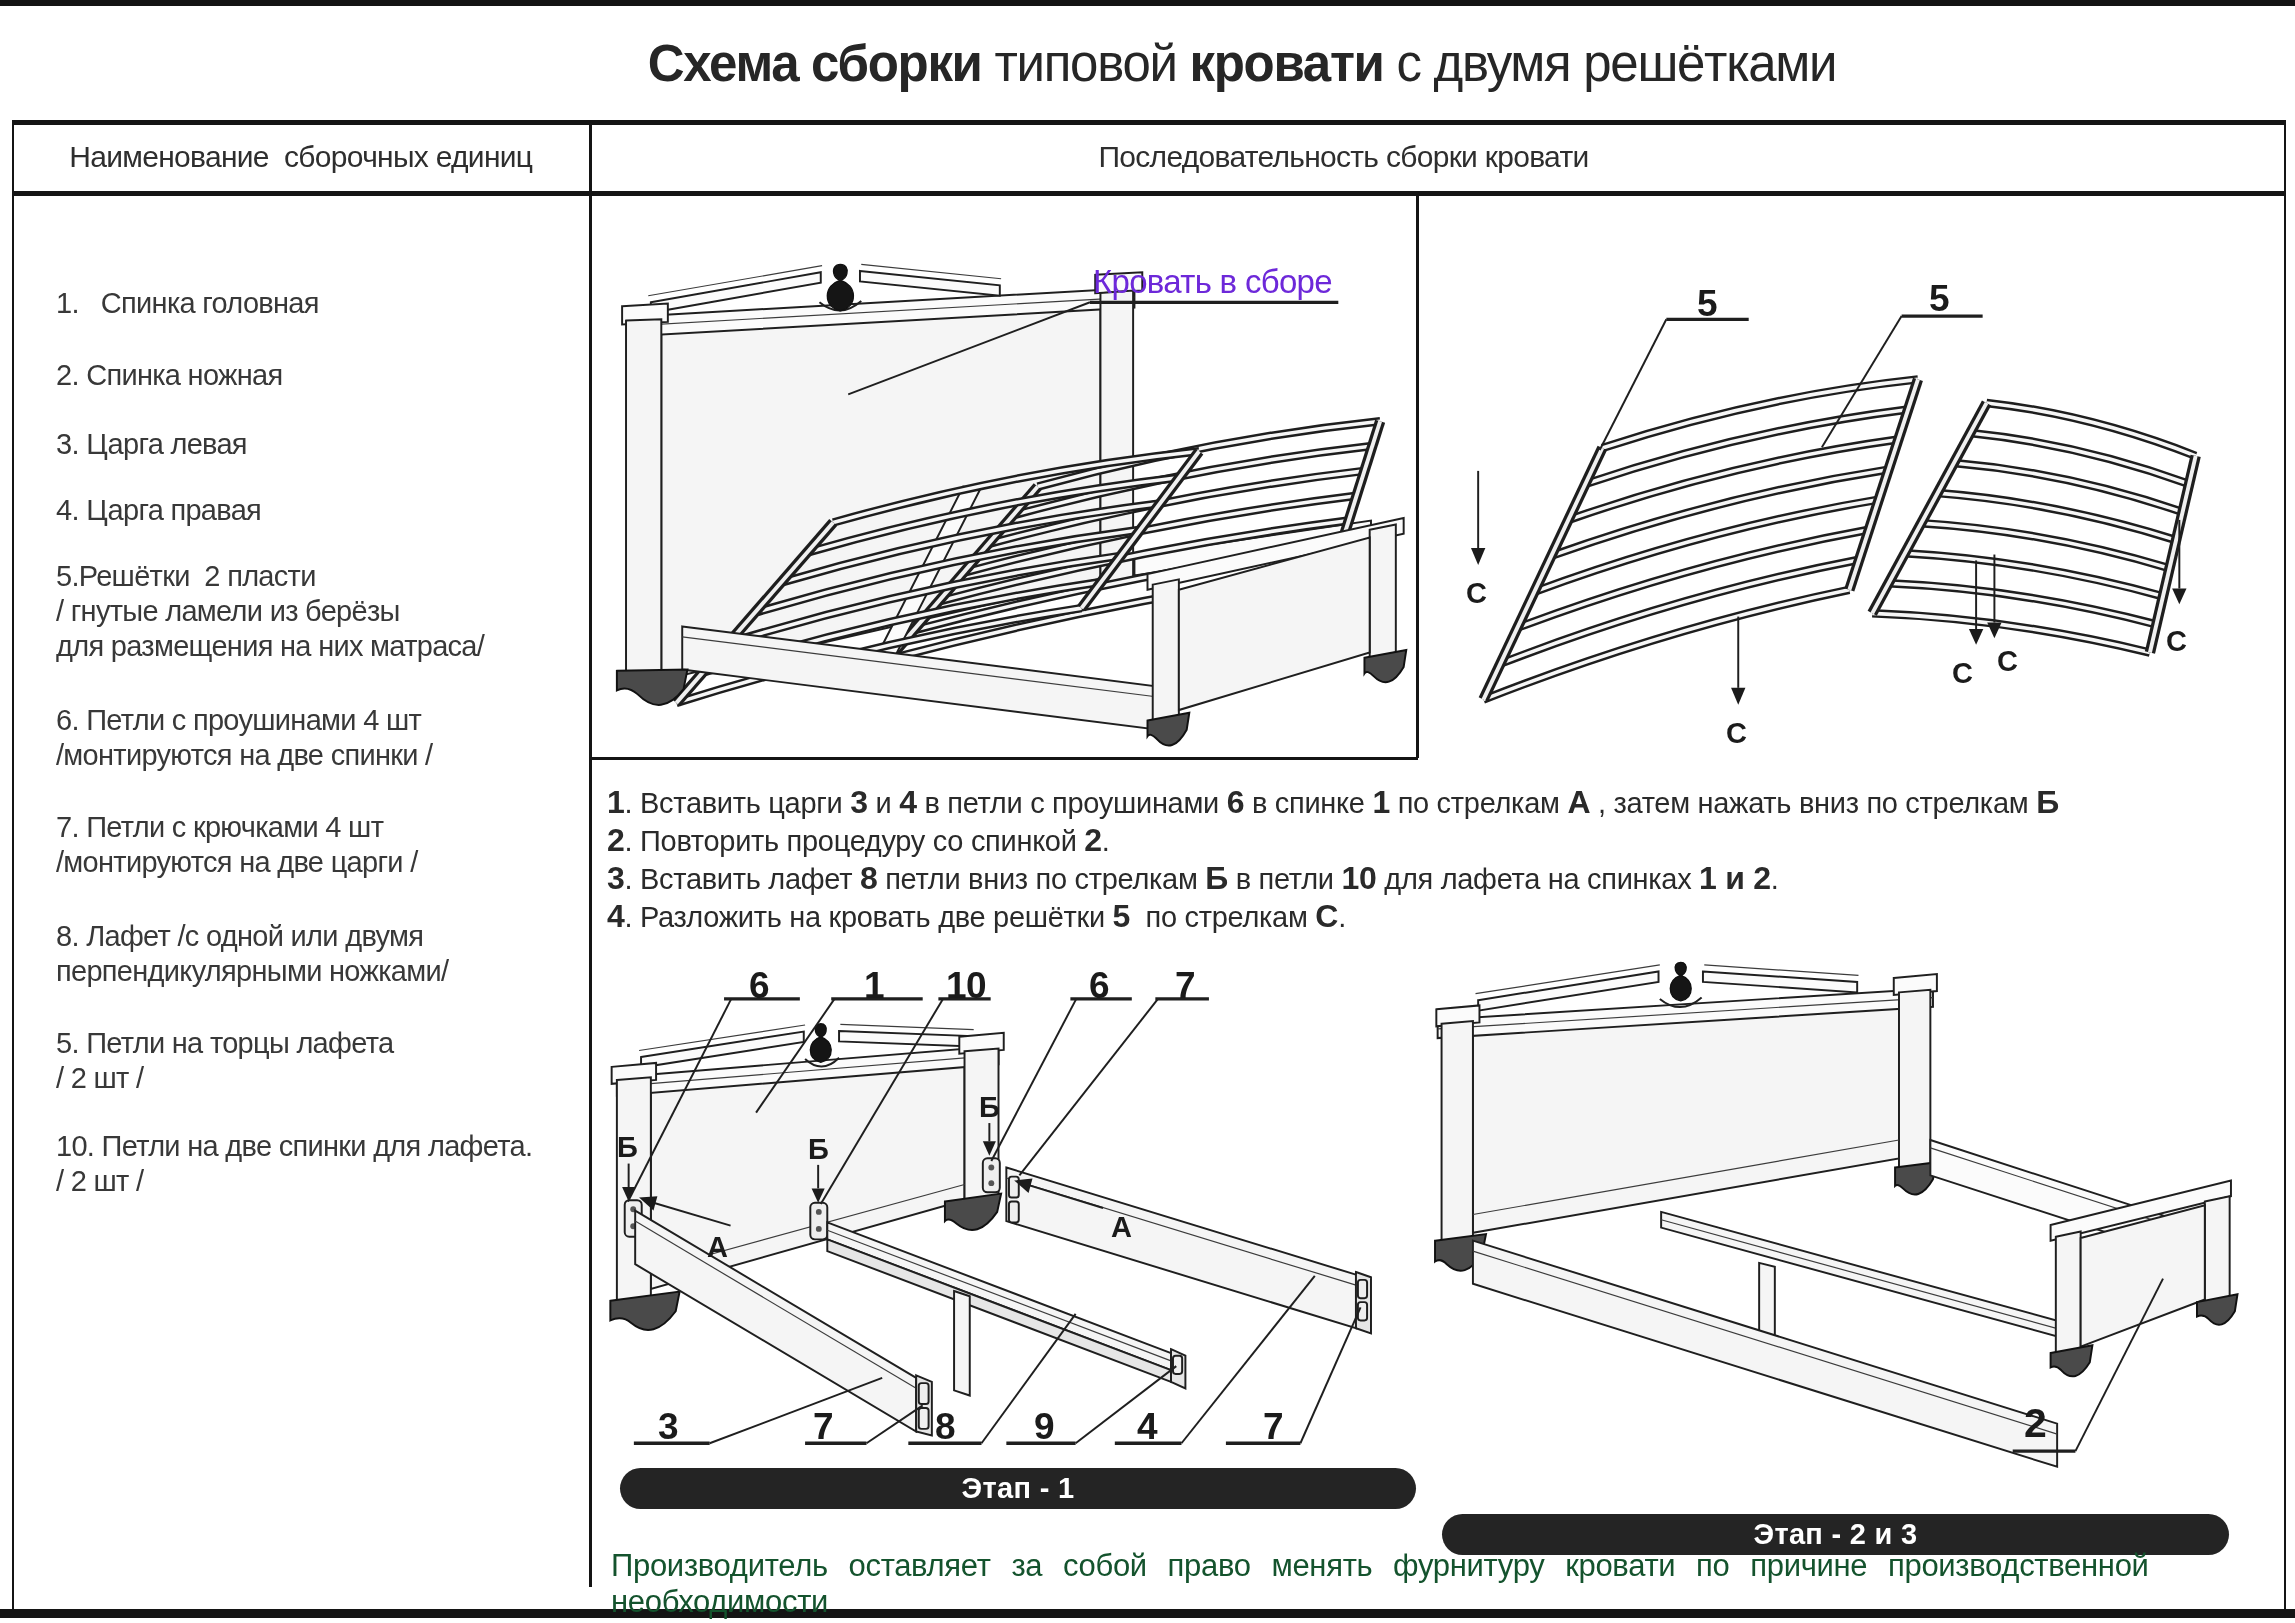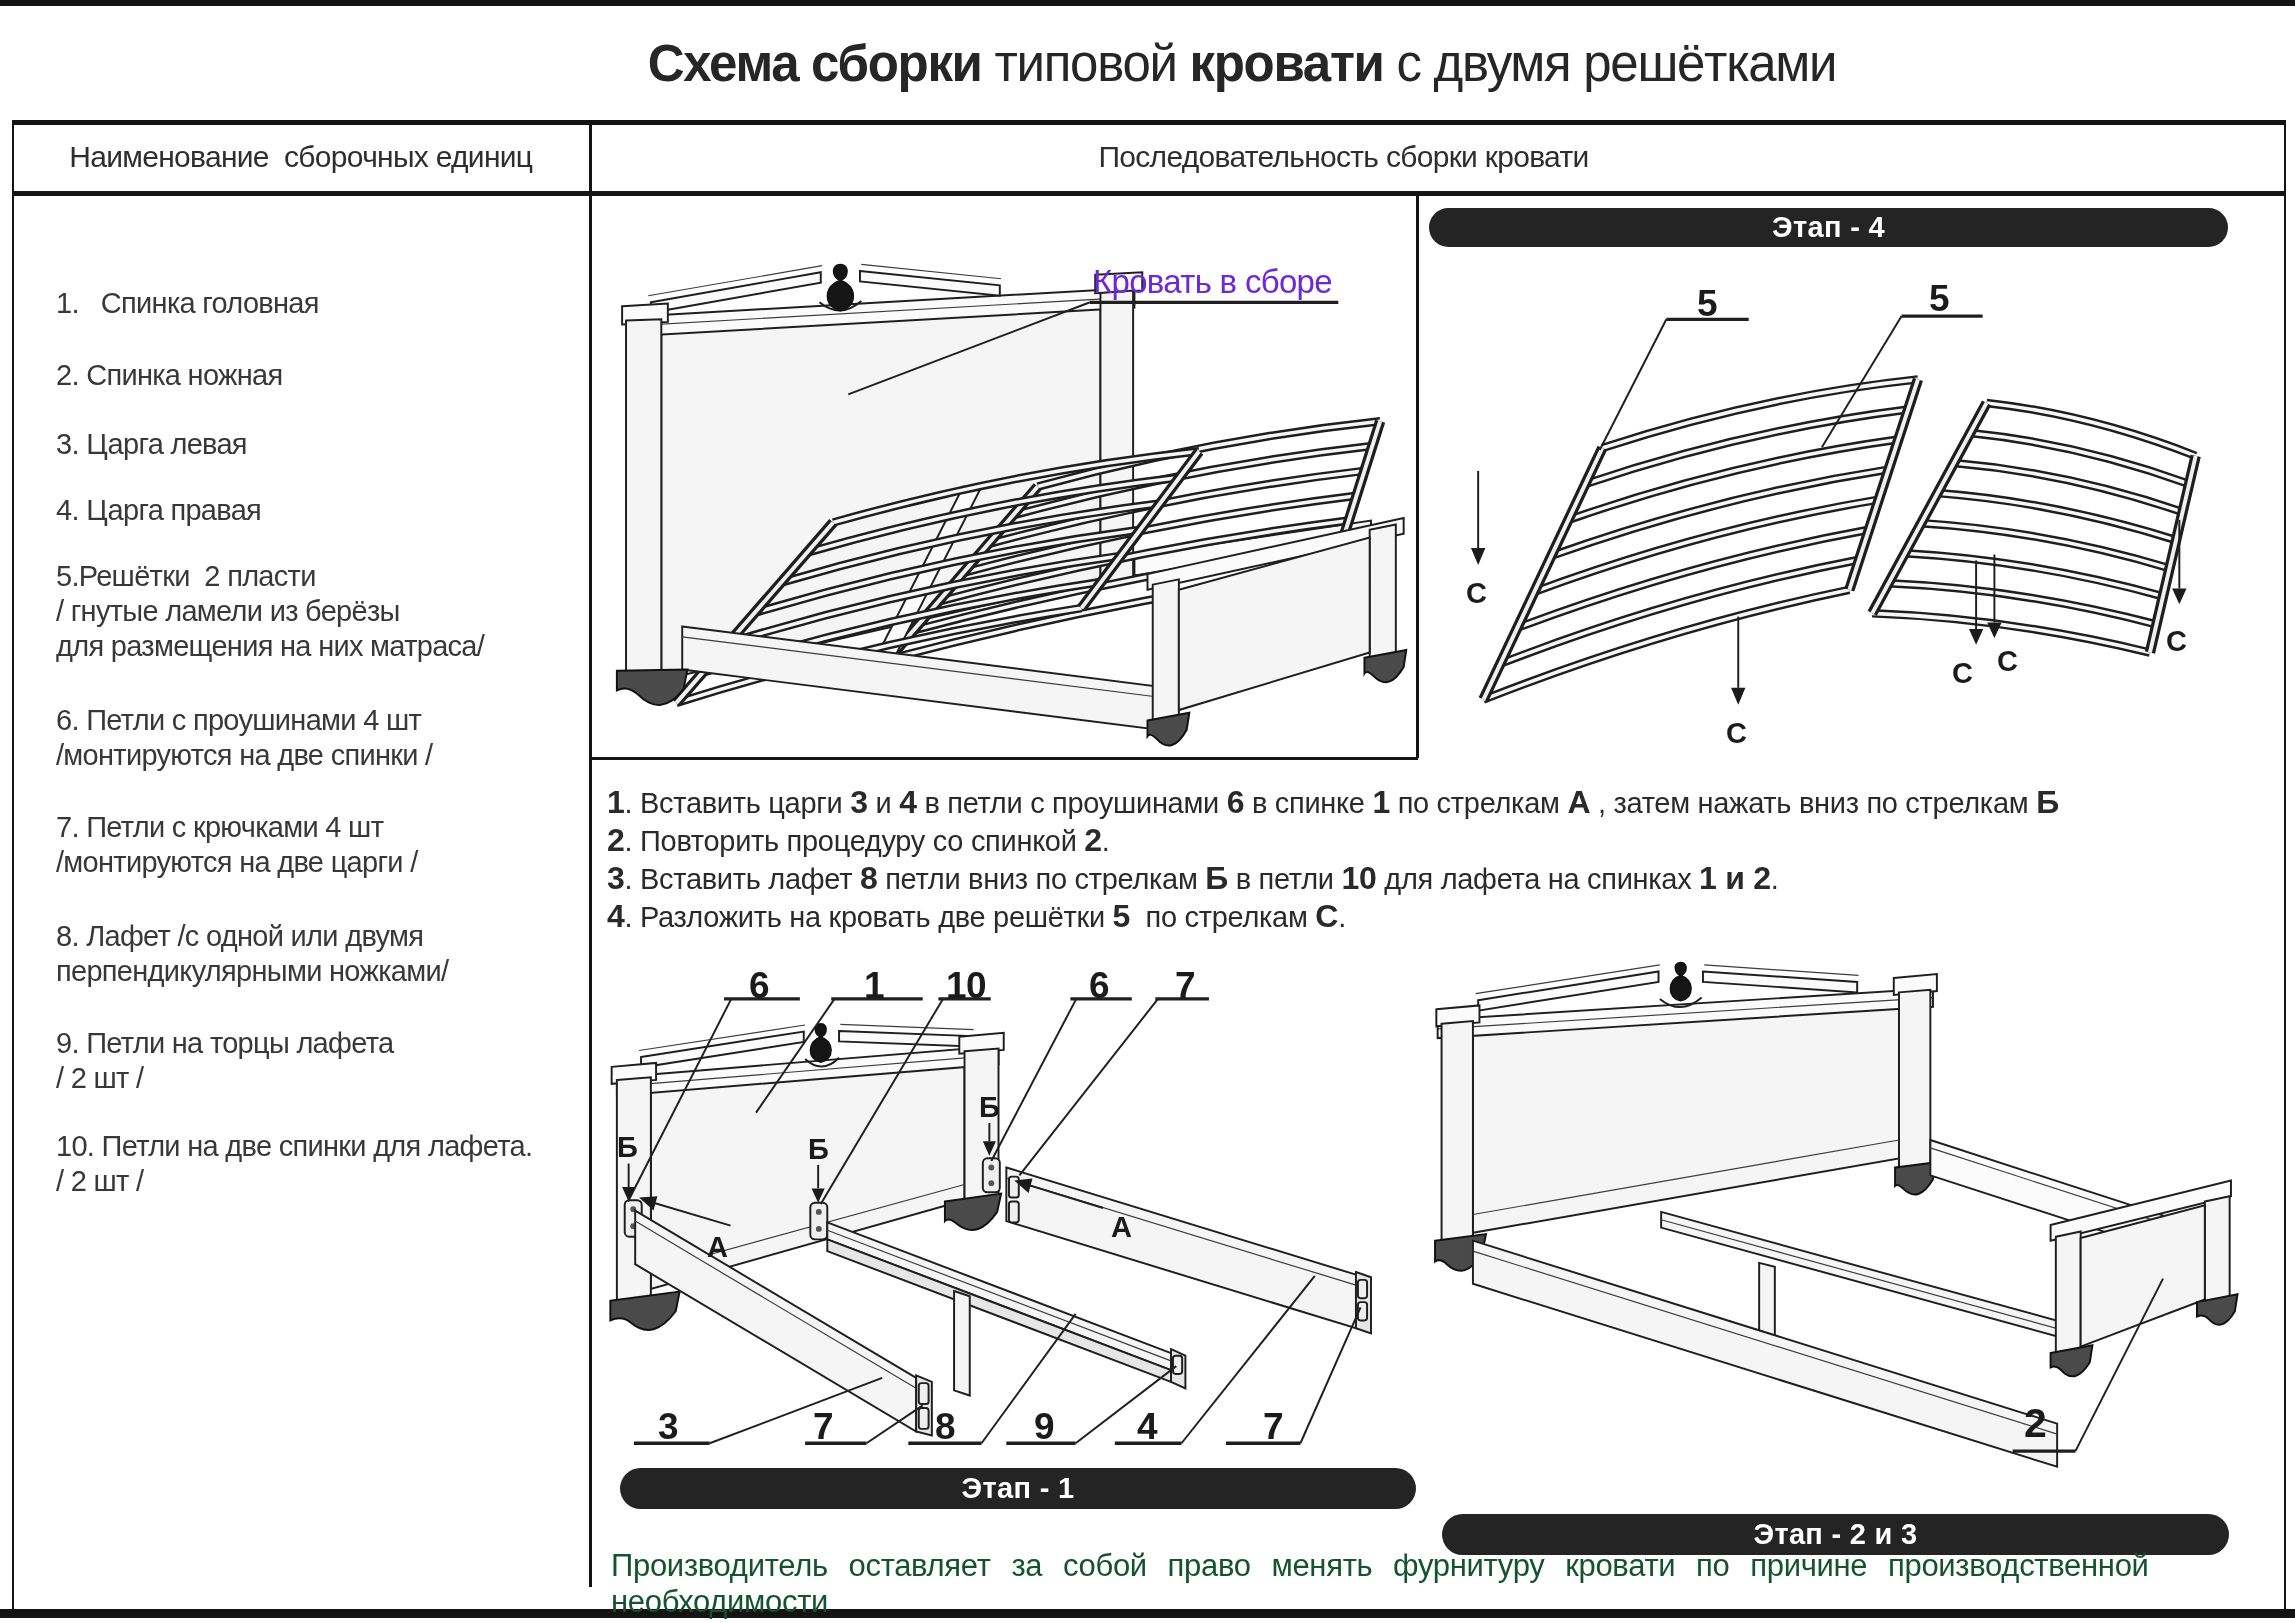--- a/index.html
+++ b/index.html
@@ -68,34 +68,33 @@
     <div class="txt parts-item" style="top:493px;">4. Царга правая</div>
     <div class="txt parts-item" style="top:559px;">5.Решётки  2 пласти
 / гнутые ламели из берёзы
 для размещения на них матраса/</div>
     <div class="txt parts-item" style="top:703px;">6. Петли с проушинами 4 шт
 /монтируются на две спинки /</div>
     <div class="txt parts-item" style="top:810px;">7. Петли с крючками 4 шт
 /монтируются на две царги /</div>
     <div class="txt parts-item" style="top:919px;">8. Лафет /с одной или двумя
 перпендикулярными ножками/</div>
-    <div class="txt parts-item" style="top:1026px;">9. Петли на торцы лафета
+    <div class="txt parts-item" style="top:1026px;">5. Петли на торцы лафета
 / 2 шт /</div>
     <div class="txt parts-item" style="top:1129px;">10. Петли на две спинки для лафета.
 / 2 шт /</div>
   </div>
 
   <div>
     <div class="txt instr" style="top:784px;"><span class="seg-b">1</span><span>. Вставить царги </span><span class="seg-b">3</span><span> и </span><span class="seg-b">4</span><span> в петли с проушинами </span><span class="seg-b">6</span><span> в спинке </span><span class="seg-b">1</span><span> по стрелкам </span><span class="seg-b">А</span><span> , затем нажать вниз по стрелкам </span><span class="seg-b">Б</span></div>
     <div class="txt instr" style="top:822px;"><span class="seg-b">2</span><span>. Повторить процедуру со спинкой </span><span class="seg-b">2</span><span>.</span></div>
     <div class="txt instr" style="top:860px;"><span class="seg-b">3</span><span>. Вставить лафет </span><span class="seg-b">8</span><span> петли вниз по стрелкам </span><span class="seg-b">Б</span><span> в петли </span><span class="seg-b">10</span><span> для лафета на спинках </span><span class="seg-b">1 и 2</span><span>.</span></div>
     <div class="txt instr" style="top:898px;"><span class="seg-b">4</span><span>. Разложить на кровать две решётки </span><span class="seg-b">5</span><span>  по стрелкам </span><span class="seg-b">С</span><span>.</span></div>
   </div>
 
-  <div class="stage-bar" style="left:1429px;top:208px;width:799px;height:39px;line-height:39px;font-size:29px;">Этап -  4</div>
   <div class="stage-bar" style="left:620px;top:1468px;width:796px;height:41px;line-height:41px;font-size:29px;">Этап - 1</div>
   <div class="stage-bar" style="left:1442px;top:1468px;width:787px;height:41px;line-height:41px;font-size:29px;margin-top:46px;">Этап -  2 и 3</div>
 
   <svg class="art" width="2295" height="1624" viewBox="0 0 3512 2484">
 
     <g>
 
       <path class="face" d="M1012,500 L1684,452 L1684,885 L1012,1040 Z"></path>
       <path class="face2" d="M966,484 L1736,440 L1736,470 L966,514 Z"></path>
       <line class="thin" x1="966" y1="498" x2="1736" y2="454"></line>

